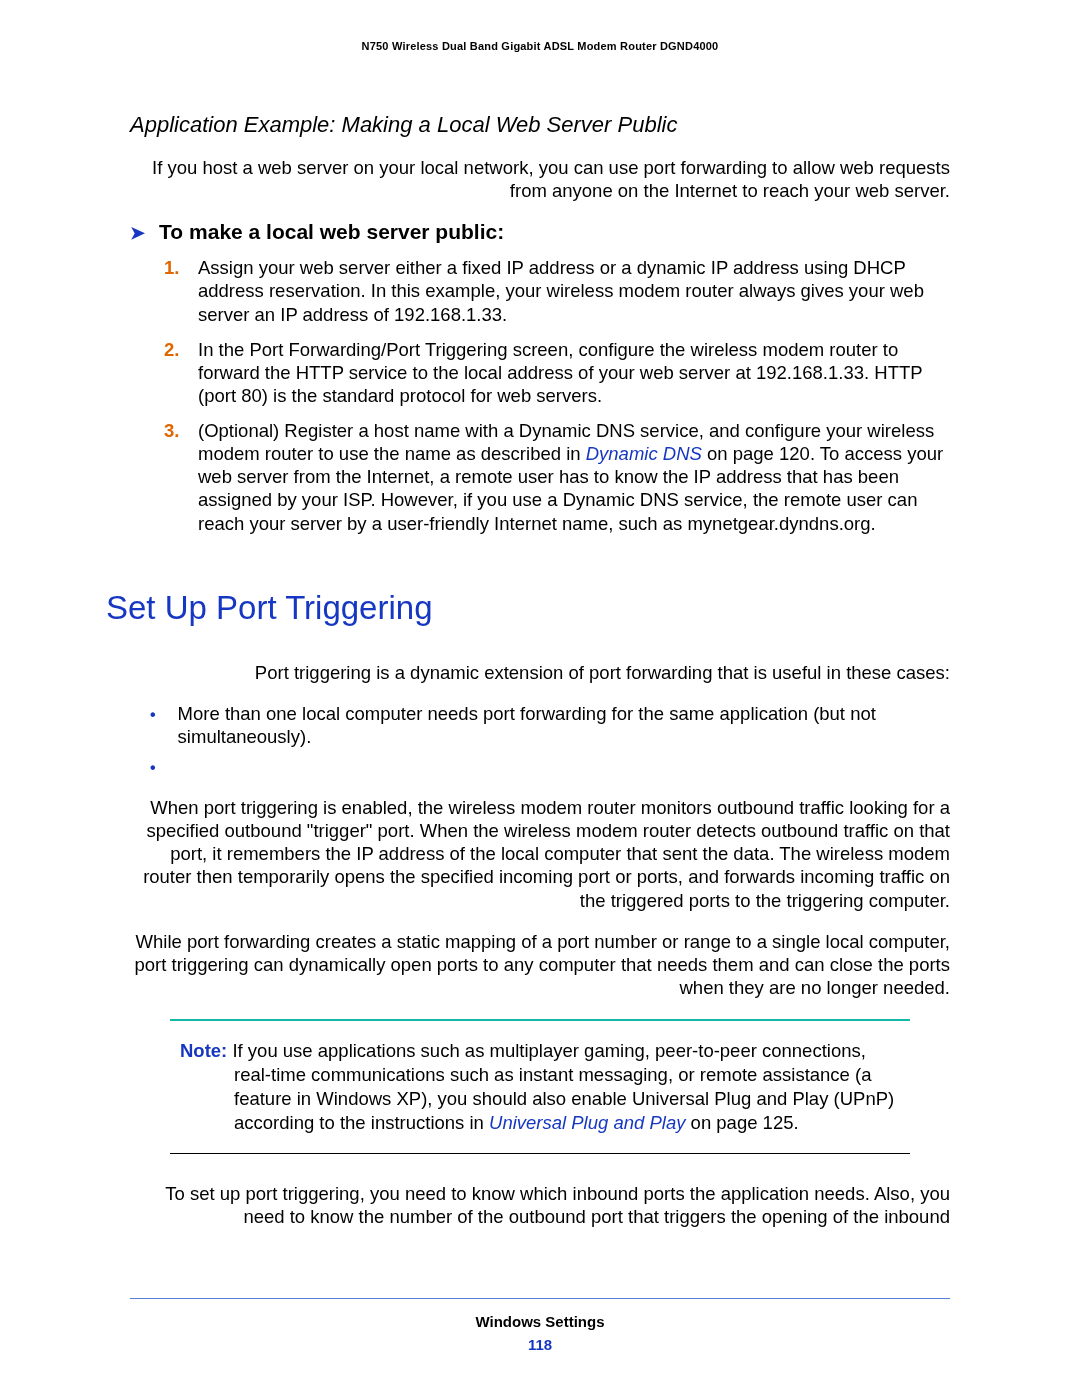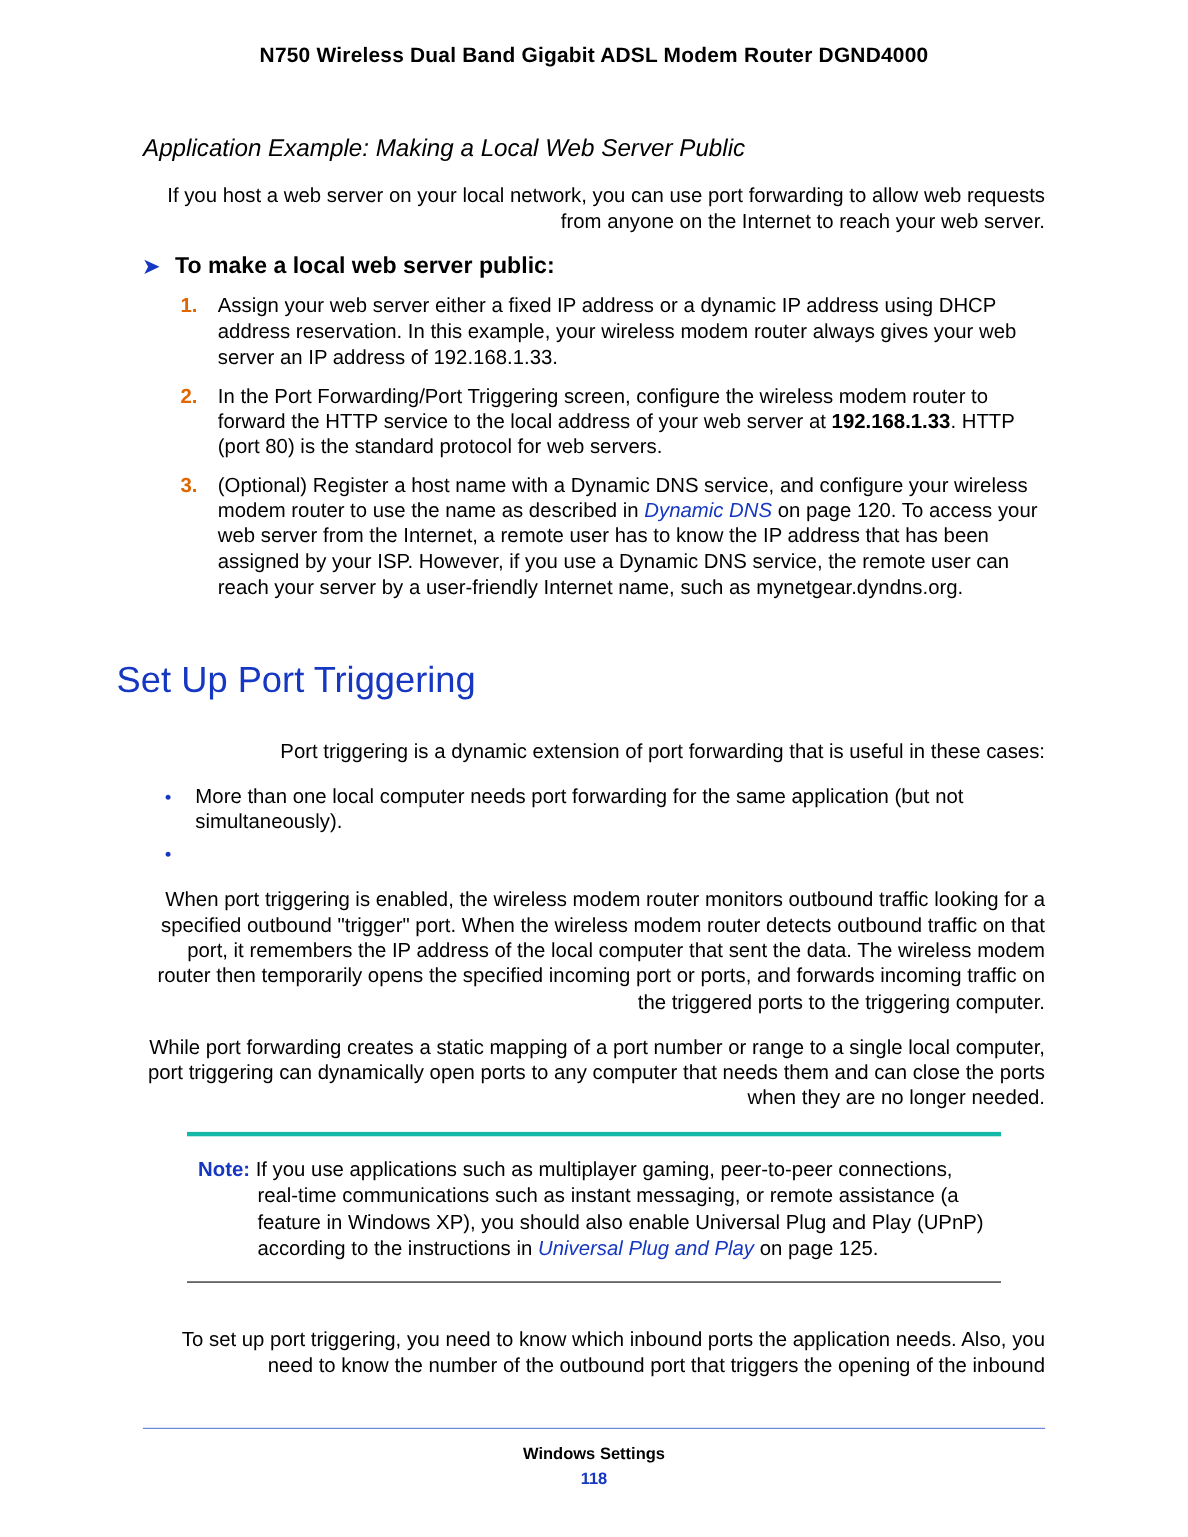--- a/index.html
+++ b/index.html
@@ -10,21 +10,21 @@
     height: 1397px;
     position: relative;
     color: #000;
   }
   .page {
     padding: 40px 130px 0 130px;
   }
   .doc-header {
     text-align: center;
     font-weight: bold;
-    font-size: 19px;
+    font-size: 11px;
     margin-bottom: 60px;
     letter-spacing: 0.2px;
   }
   .section-subheading {
     font-style: italic;
     font-size: 22px;
     font-family: Arial, Helvetica, sans-serif;
     color: #000000;
     margin-bottom: 18px;
     font-weight: 500;
@@ -67,21 +67,21 @@
   }
   ol.numbered li .num {
     color: #e06600;
     font-weight: bold;
     min-width: 20px;
     flex-shrink: 0;
   }
   ol.numbered li .body {
     flex: 1;
   }
-  .bold { font-weight: bold; }
+  .bold { font-weight: normal; }
   .link {
     color: #1537c1;
     font-style: italic;
   }
   .h1-heading {
     color: #1537c1;
     font-size: 33px;
     margin-top: 54px;
     margin-bottom: 34px;
     font-weight: 500;
@@ -101,22 +101,22 @@
     margin-bottom: 10px;
     align-items: baseline;
   }
   ul.bulleted li .bullet {
     color: #1537c1;
     font-weight: bold;
     flex-shrink: 0;
     font-size: 16px;
   }
   .note-box {
-    margin: 20px 40px 40px 40px;
-    border-top: 4px solid #14b8a6;
+    margin: 20px 40px 28px 40px;
+    border-top: 2px solid #14b8a6;
     border-bottom: 1px solid #000;
     padding: 18px 10px 18px 10px;
     font-size: 18.5px;
     line-height: 1.3;
   }
   .note-box .note-label {
     color: #1537c1;
     font-weight: bold;
   }
   .note-content {

